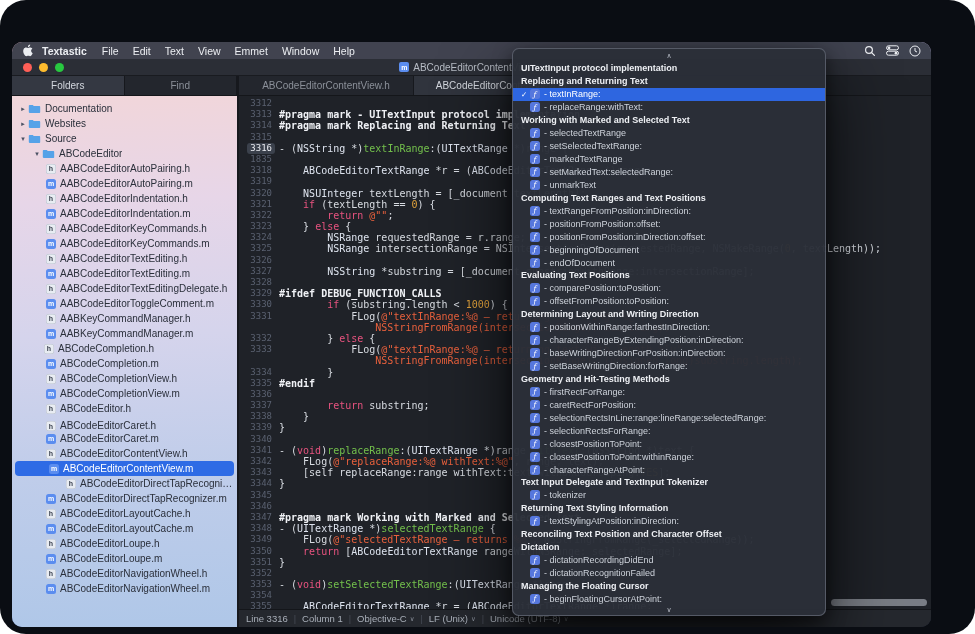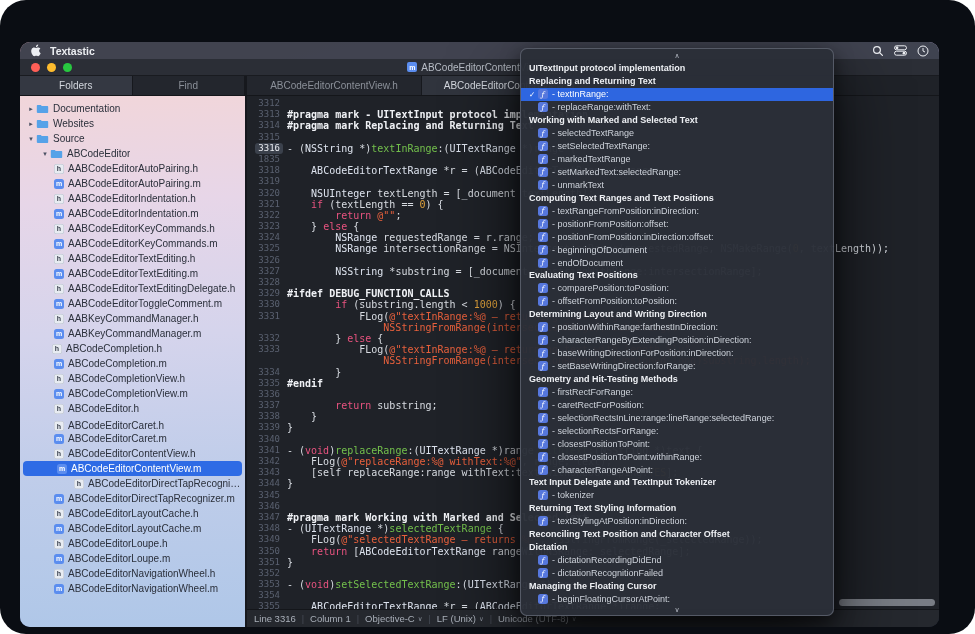--- a/index.html
+++ b/index.html
@@ -1,18 +1,18 @@
 <!DOCTYPE html>
 <html><head>
 <meta charset="utf-8">
 <style>
   html,body{margin:0;padding:0;background:#ffffff;width:975px;height:634px;overflow:hidden;}
   .frame{position:relative;width:975px;height:634px;background:#0a0d13;border-radius:26px;overflow:hidden;
          font-family:"Liberation Sans",sans-serif;}
-  .screen{position:absolute;left:20px;top:42px;width:919px;height:585px;border-radius:10px;overflow:hidden;
+  .screen{position:absolute;left:12px;top:42px;width:919px;height:585px;border-radius:10px;overflow:hidden;
           background:linear-gradient(165deg,#e9b6c8 0%,#d3b4d8 18%,#a8a8d8 38%,#7d93c8 55%,#4a5d96 75%,#2c3350 100%);}
   
   .menubar{position:absolute;top:0;left:0;right:0;height:17px;background:rgba(58,62,74,.96);
            display:flex;align-items:center;padding:0 10px;color:#eceef2;font-size:10.5px;z-index:5;}
   .apple{display:flex;align-items:center;margin-right:4px;}
   .app-name{font-weight:bold;margin:0 8px 0 5px;}
   .menu-item{padding:0 7px;}
   .menu-spacer{flex:1;}
   .menu-icon{margin-left:10px;display:flex;align-items:center;}
   
@@ -87,20 +87,29 @@
 <div class="frame">
   <div class="screen">
 
     <div class="menubar">
       <span class="apple">
         <svg width="11" height="13" viewBox="0 0 15 17">
             <path fill="#eceef2" d="M12.4 9c0-2 1.6-2.9 1.7-3-.9-1.4-2.4-1.6-2.9-1.6-1.2-.1-2.4.7-3 .7-.6 0-1.6-.7-2.6-.7-1.3 0-2.6.8-3.3 2-1.4 2.4-.4 6 1 8 .7 1 1.5 2.1 2.5 2 1 0 1.4-.6 2.6-.6 1.2 0 1.5.6 2.6.6 1.1 0 1.8-1 2.4-2 .8-1.1 1.1-2.2 1.1-2.3 0 0-2.1-.8-2.1-3.1zM10.4 2.8c.5-.7.9-1.6.8-2.5-.8 0-1.7.5-2.3 1.2-.5.6-.9 1.5-.8 2.4.9.1 1.8-.4 2.3-1.1z"></path>
           </svg>
       </span>
       <span class="app-name">Textastic</span>
+      <span id="menu-items" style="display:flex;">
+          <span class="menu-item">File</span>
+          <span class="menu-item">Edit</span>
+          <span class="menu-item">Text</span>
+          <span class="menu-item">View</span>
+          <span class="menu-item">Emmet</span>
+          <span class="menu-item">Window</span>
+          <span class="menu-item">Help</span>
+        </span>
       <span class="menu-spacer"></span>
       <span class="menu-icon">
         <svg width="12" height="12" viewBox="0 0 12 12">
             <circle cx="5" cy="5" r="3.4" fill="none" stroke="#eceef2" stroke-width="1.2"></circle>
             <line x1="7.6" y1="7.6" x2="10.4" y2="10.4" stroke="#eceef2" stroke-width="1.3" stroke-linecap="round"></line>
           </svg>
       </span>
       <span class="menu-icon">
         <svg width="13" height="11" viewBox="0 0 13 11">
             <rect x="0.5" y="0.8" width="12" height="4" rx="2" fill="none" stroke="#eceef2" stroke-width="1"></rect>

